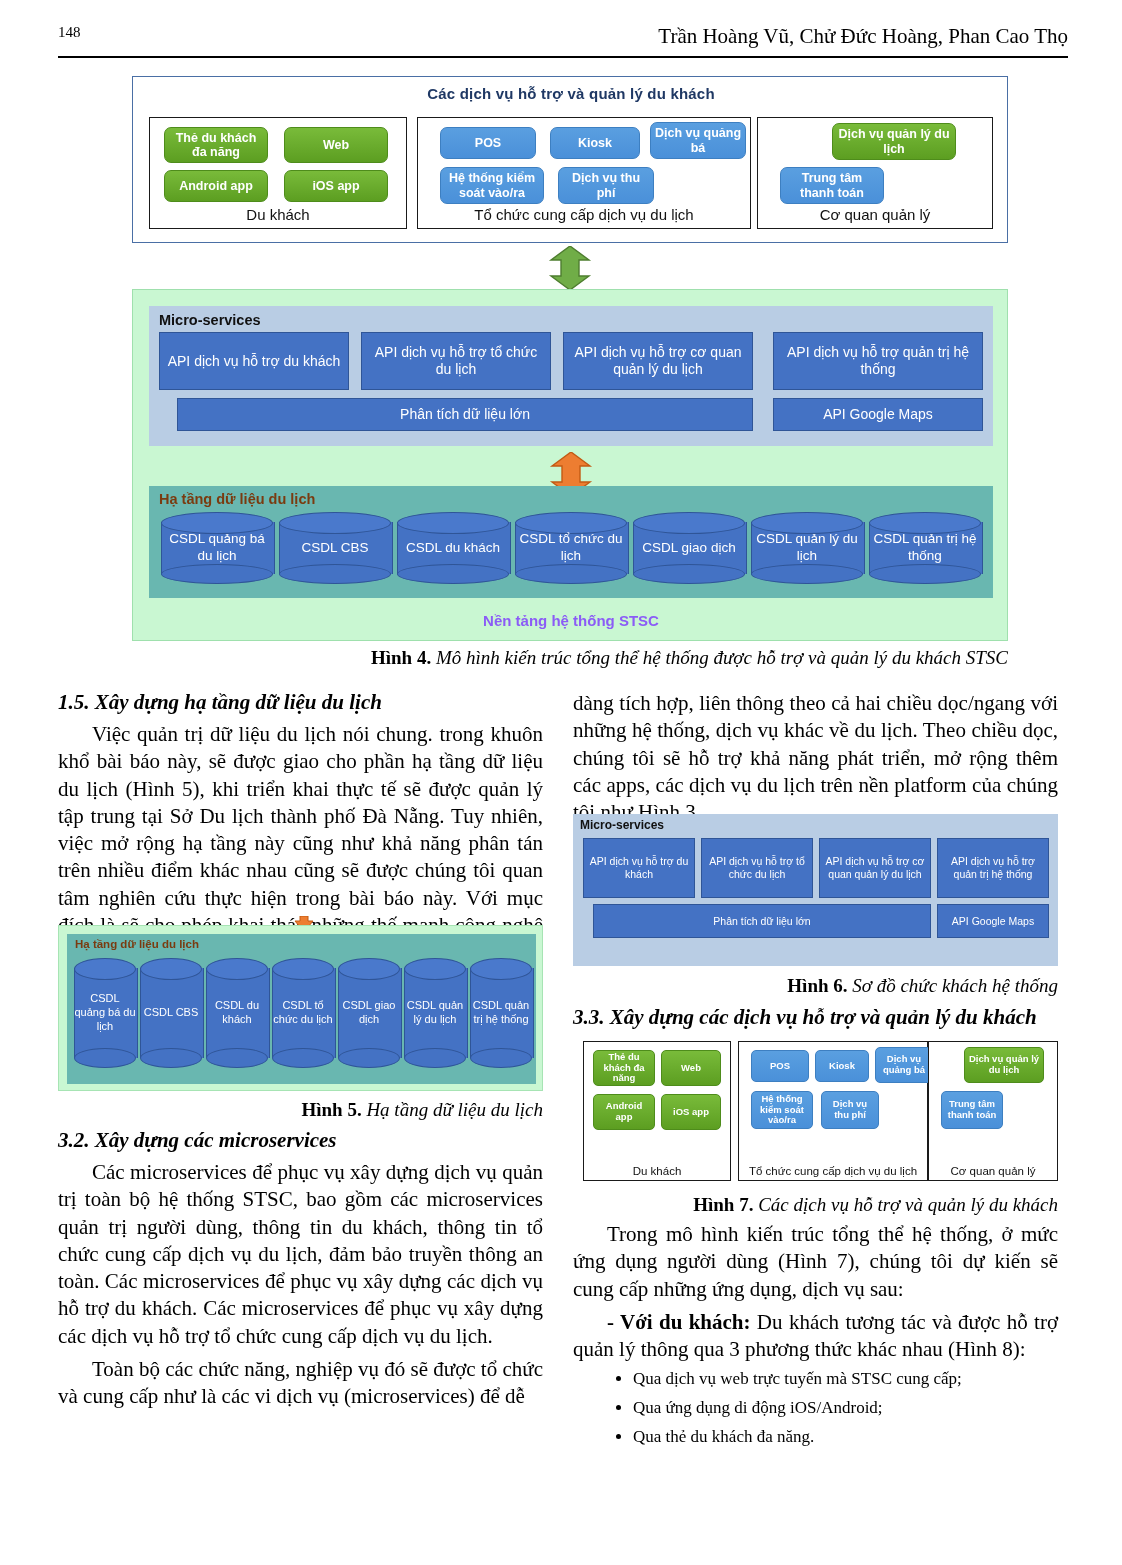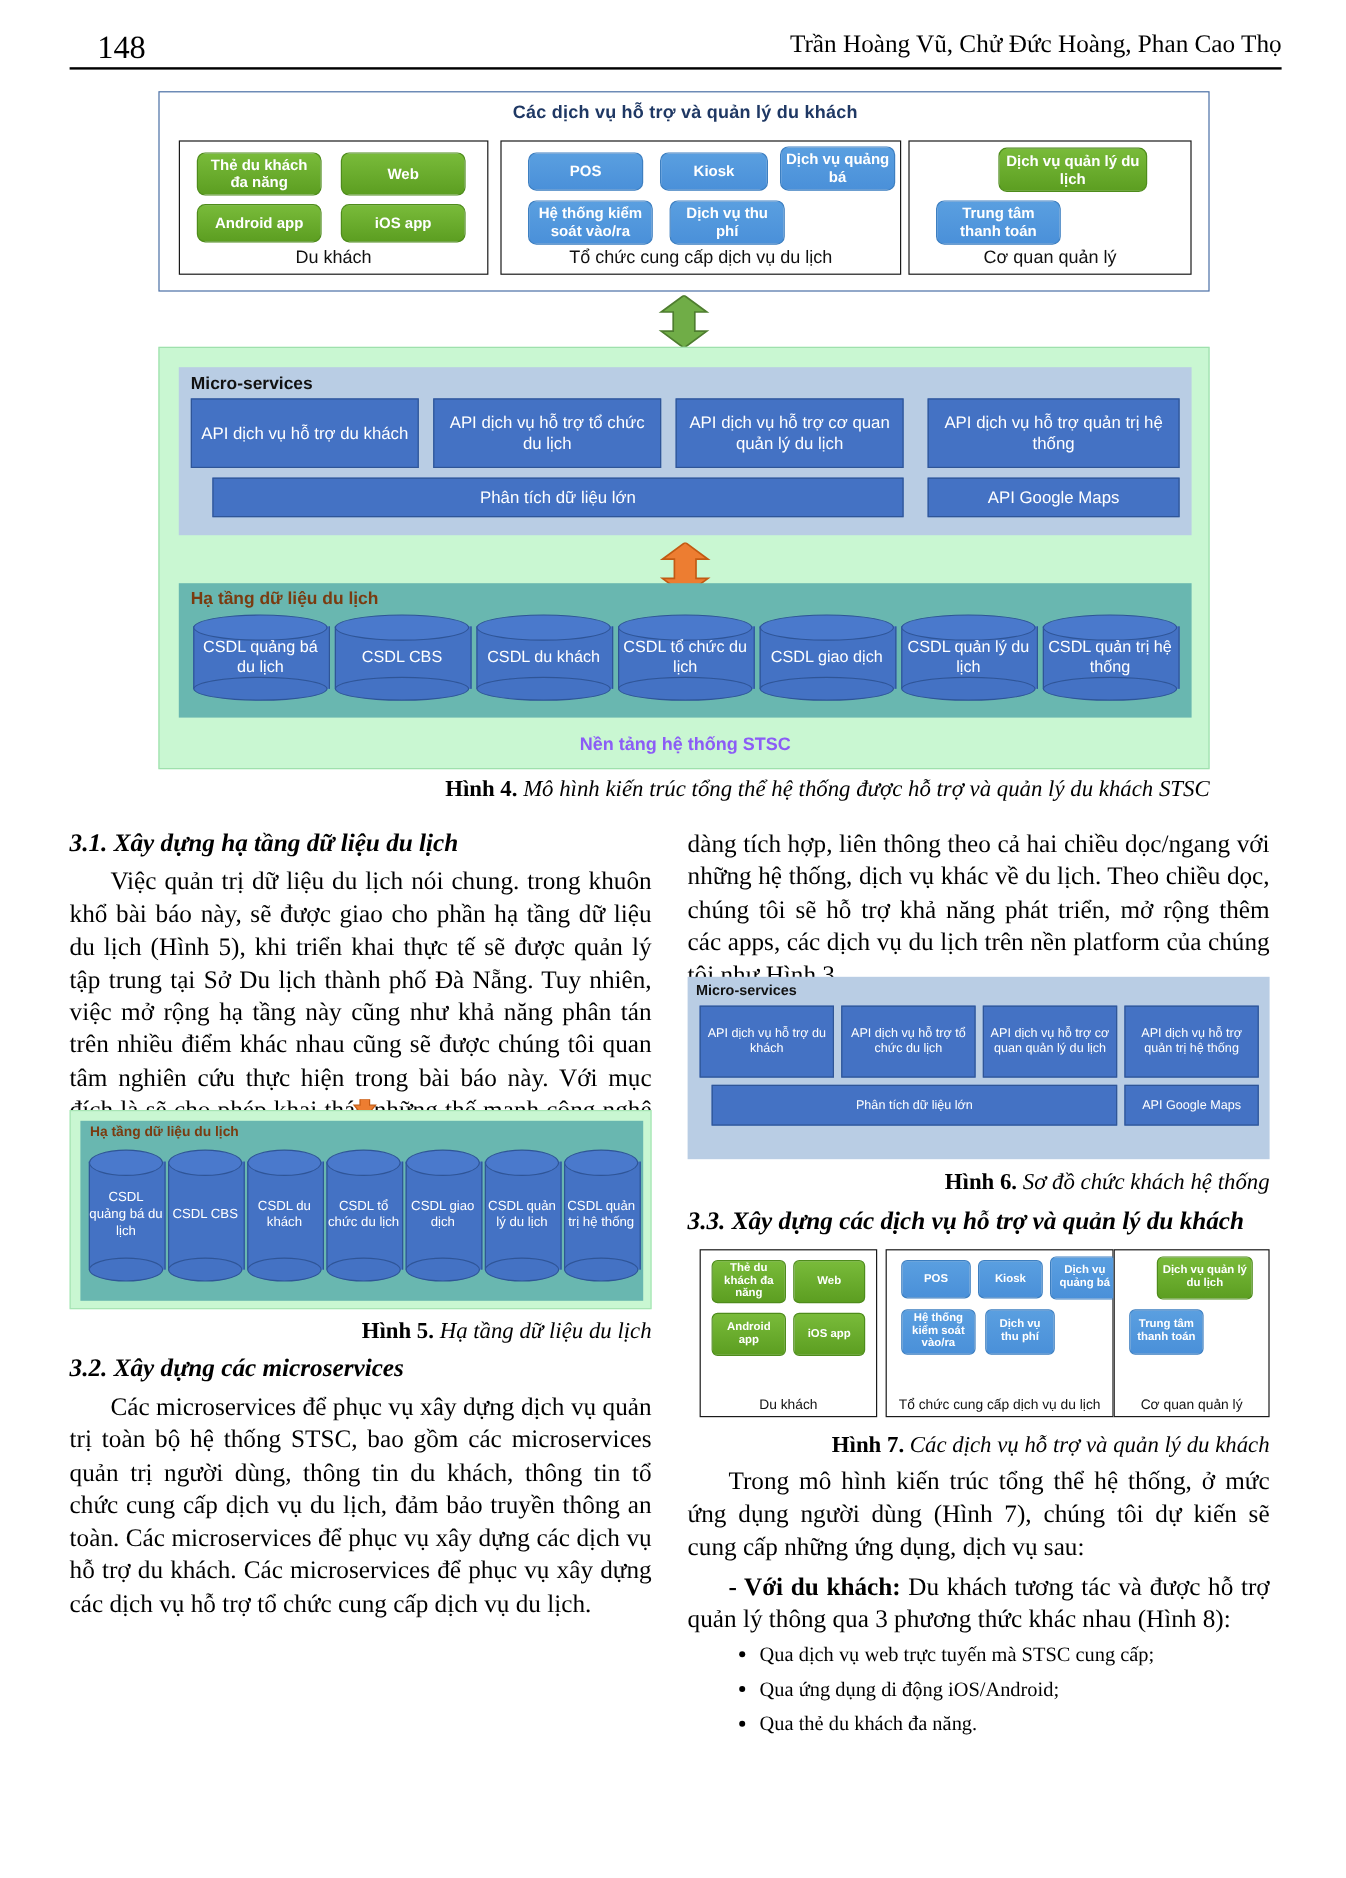--- a/index.html
+++ b/index.html
@@ -5,21 +5,21 @@
   html,body{margin:0;padding:0;}
   body{
     width:1122px;height:1565px;background:#ffffff;
     font-family:"Liberation Serif", serif;
     color:#000;position:relative;overflow:hidden;
   }
   .page{position:absolute;left:0;top:0;width:1122px;height:1565px;}
 
   
   .runhead{position:absolute;left:58px;top:24px;width:1010px;height:34px;}
-  .runhead .pno{position:absolute;left:0;top:0;font-size:27px;margin-left:23px;}
+  .runhead .pno{position:absolute;left:0;top:0;font-size:15px;}
   .runhead .auth{position:absolute;right:0;top:0;font-size:21px;white-space:nowrap;}
   .rule{position:absolute;left:58px;top:56px;width:1010px;height:2px;background:#000;}
 
   
   .fig{position:absolute;box-sizing:border-box;}
   .cap{position:absolute;text-align:right;font-size:19px;font-family:"Liberation Serif",serif;font-style:italic;}
   .cap b{font-style:normal;font-weight:bold;}
 
   
   #fig4{left:132px;top:76px;width:876px;height:565px;}
@@ -210,21 +210,21 @@
 
       <div class="platLabel">Nền tảng hệ thống STSC</div>
     </div>
   </div>
 
   <div class="cap" style="left:132px;top:647px;width:876px;">
     <b>Hình 4.</b><span> Mô hình kiến trúc tổng thể hệ thống được hỗ trợ và quản lý du khách STSC</span>
   </div>
 
   <div class="col colL" style="top:690px;">
-    <h3 class="sec">3.1. Xây dựng hạ tầng dữ liệu du lịch</h3>
+    <h3 class="sec">1.5. Xây dựng hạ tầng dữ liệu du lịch</h3>
     <p class="body" style="margin-top:6px;">Việc quản trị dữ liệu du lịch nói chung. trong khuôn khổ bài báo này, sẽ được giao cho phần hạ tầng dữ liệu du lịch (Hình 5), khi triển khai thực tế sẽ được quản lý tập trung tại Sở Du lịch thành phố Đà Nẵng. Tuy nhiên, việc mở rộng hạ tầng này cũng như khả năng phân tán trên nhiều điểm khác nhau cũng sẽ được chúng tôi quan tâm nghiên cứu thực hiện trong bài báo này. Với mục đích là sẽ cho phép khai thác những thế mạnh công nghệ mới về vi dịch vụ.</p>
   </div>
 
   <div class="minArrow" style="left:293px;top:916px;">
     <svg width="22" height="16" viewBox="0 0 22 16">
       <polygon points="11,16 2,5 7,5 7,0 15,0 15,5 20,5" fill="#ed7d31" stroke="#c25a13" stroke-width="1"></polygon>
     </svg>
   </div>
   <div class="fig" id="fig5">
     <div class="panel">
@@ -273,20 +273,21 @@
       </div>
     </div>
   </div>
   <div class="cap" style="left:58px;top:1099px;width:485px;">
     <b>Hình 5.</b><span> Hạ tầng dữ liệu du lịch</span>
   </div>
 
   <div class="col colL" style="top:1128px;">
     <h3 class="sec">3.2. Xây dựng các microservices</h3>
     <p class="body" style="margin-top:6px;">Các microservices để phục vụ xây dựng dịch vụ quản trị toàn bộ hệ thống STSC, bao gồm các microservices quản trị người dùng, thông tin du khách, thông tin tổ chức cung cấp dịch vụ du lịch, đảm bảo truyền thông an toàn. Các microservices để phục vụ xây dựng các dịch vụ hỗ trợ du khách. Các microservices để phục vụ xây dựng các dịch vụ hỗ trợ tổ chức cung cấp dịch vụ du lịch.</p>
+    <p class="body" style="margin-top:6px;">Toàn bộ các chức năng, nghiệp vụ đó sẽ được tổ chức và cung cấp như là các vi dịch vụ (microservices) để dễ</p>
   </div>
 
   <div class="col colR" style="top:690px;">
     <p class="body noind">dàng tích hợp, liên thông theo cả hai chiều dọc/ngang với những hệ thống, dịch vụ khác về du lịch. Theo chiều dọc, chúng tôi sẽ hỗ trợ khả năng phát triển, mở rộng thêm các apps, các dịch vụ du lịch trên nền platform của chúng tôi như Hình 3.</p>
   </div>
 
   <div class="fig" id="fig6">
     <div class="ttl">Micro-services</div>
     <div class="bbox" style="left:10px;top:24px;width:112px;height:60px;">API dịch vụ hỗ trợ du khách</div>
     <div class="bbox" style="left:128px;top:24px;width:112px;height:60px;">API dịch vụ hỗ trợ tổ chức du lịch</div>

